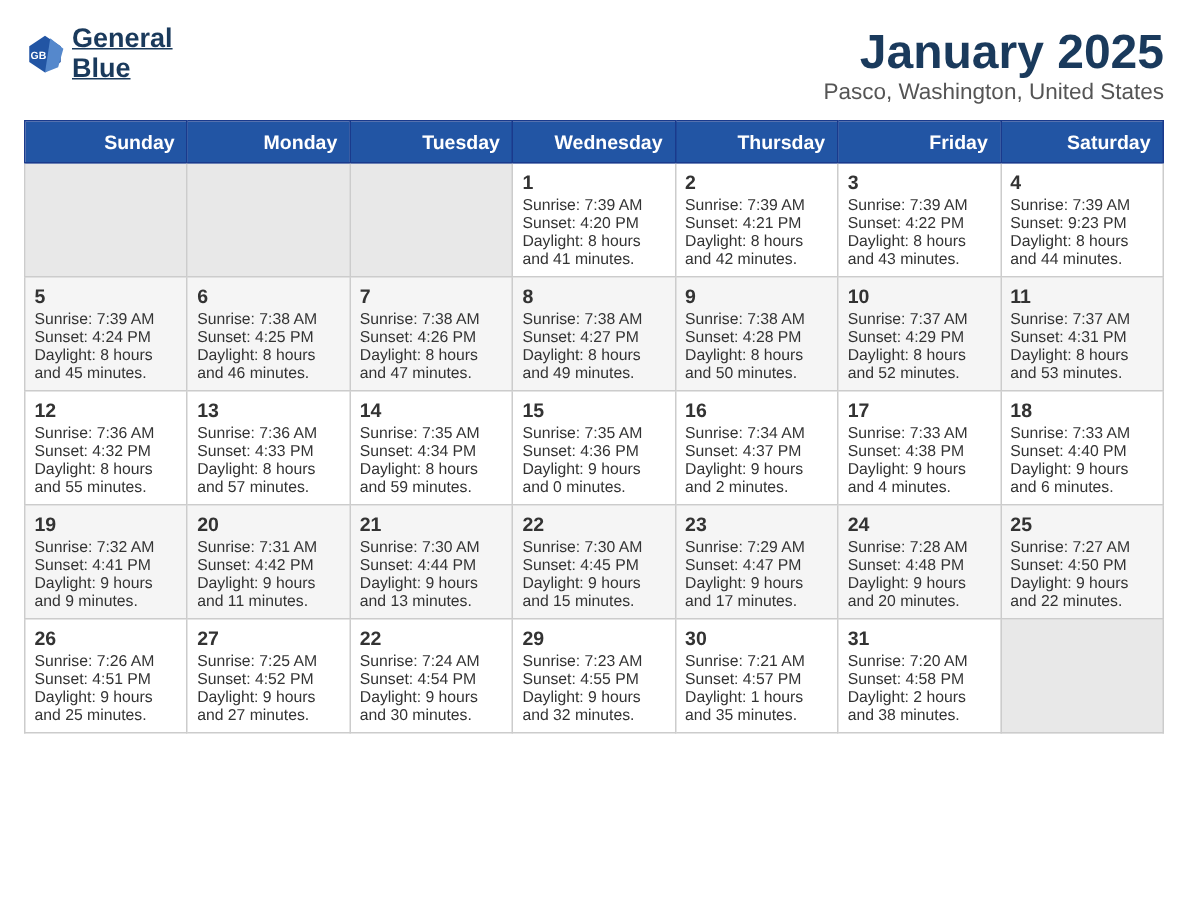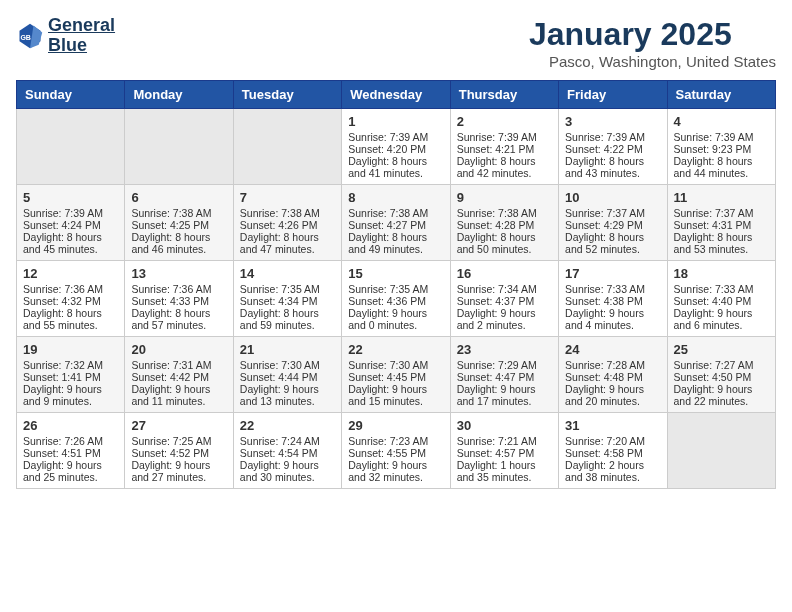--- a/index.html
+++ b/index.html
@@ -26,41 +26,41 @@
       font-weight: bold;
       line-height: 1.1;
       color: #1a3a5c;
       text-decoration: underline;
     }
     .logo-icon {
       width: 28px;
       height: 28px;
     }
     .title-block {
-      text-align: left;
+      text-align: right;
     }
     .month-title {
       font-size: 32px;
       font-weight: bold;
       color: #1a3a5c;
     }
     .location-title {
       font-size: 15px;
       color: #555;
       margin-left: 20px;
     }
     .calendar {
       width: 100%;
       border-collapse: collapse;
       border: 1px solid #ccc;
     }
     .calendar th {
       background: #2255a4;
       color: #fff;
-      text-align: left;
+      text-align: right;
       padding: 6px 8px;
       font-size: 13px;
       font-weight: bold;
       border: 1px solid #1a3a8c;
     }
     .calendar td {
       vertical-align: top;
       border: 1px solid #ccc;
       padding: 5px 6px;
       width: 108px;
@@ -230,21 +230,21 @@
           <span class="day-num">18</span>
           <div>Sunrise: 7:33 AM</div>
           <div>Sunset: 4:40 PM</div>
           <div>Daylight: 9 hours and 6 minutes.</div>
         </td>
       </tr>
       <tr>
         <td>
           <span class="day-num">19</span>
           <div>Sunrise: 7:32 AM</div>
-          <div>Sunset: 1:41 PM</div>
+          <div>Sunset: 4:41 PM</div>
           <div>Daylight: 9 hours and 9 minutes.</div>
         </td>
         <td>
           <span class="day-num">20</span>
           <div>Sunrise: 7:31 AM</div>
           <div>Sunset: 4:42 PM</div>
           <div>Daylight: 9 hours and 11 minutes.</div>
         </td>
         <td>
           <span class="day-num">21</span>

